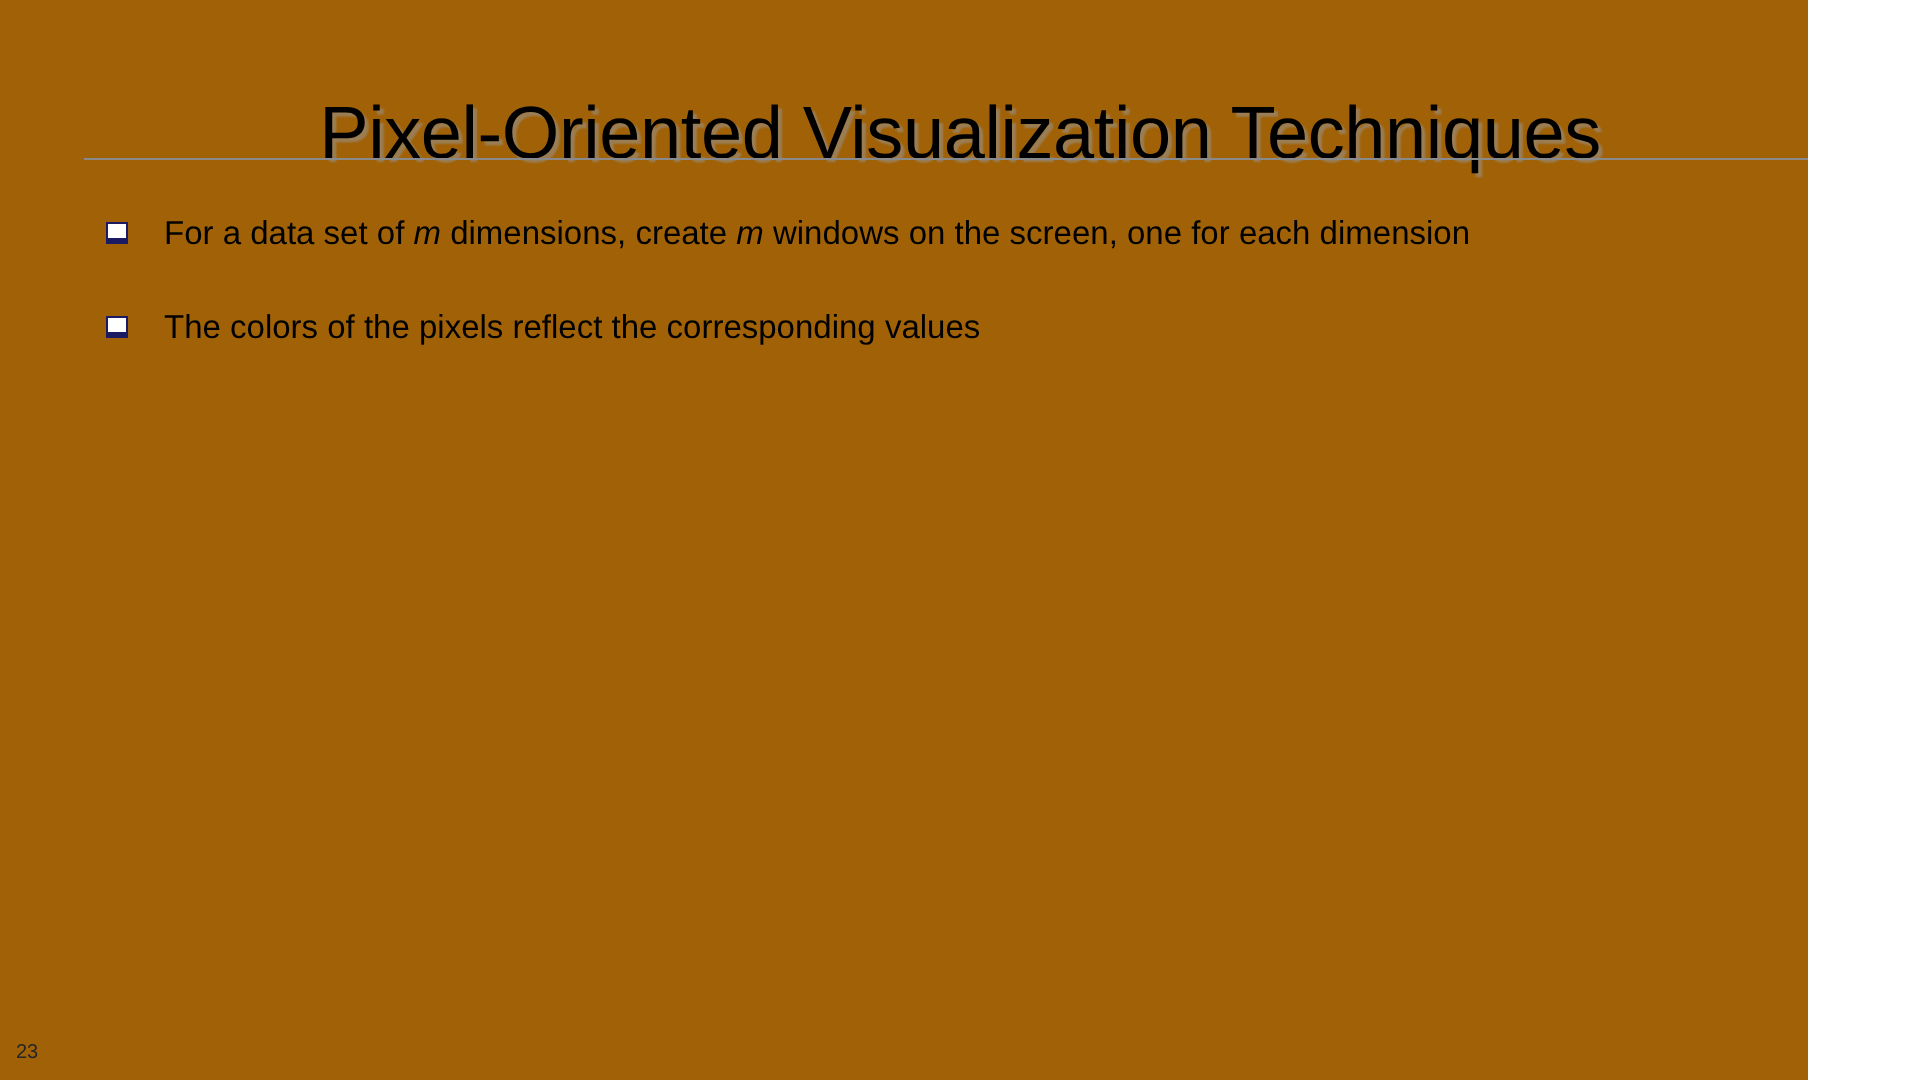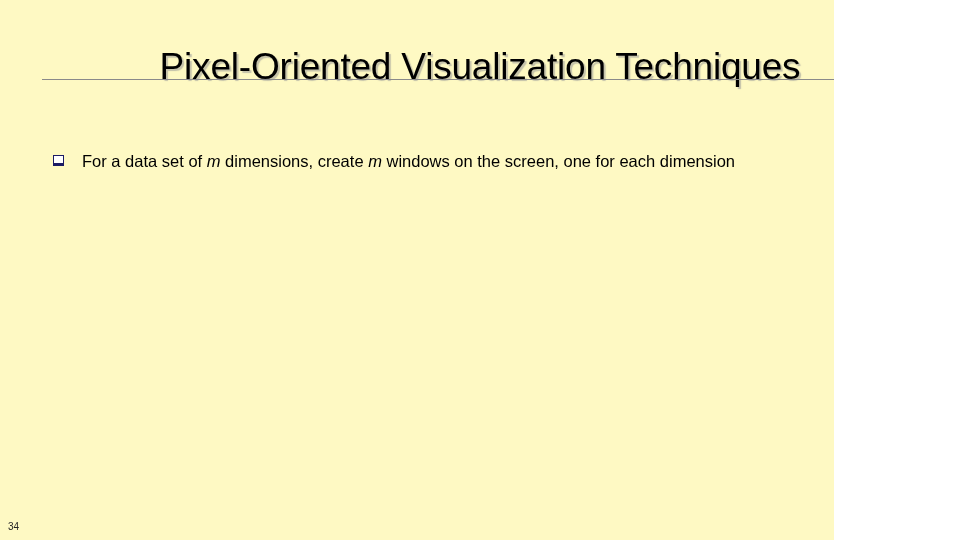--- a/index.html
+++ b/index.html
@@ -8,23 +8,23 @@
     padding: 0;
     background: #ffffff;
   }
   body {
     font-family: "Liberation Sans", sans-serif;
     color: #000000;
   }
 
   .slide {
     position: relative;
-    width: 834px;
+    width: 904px;
     height: 540px;
-    background: #fef9c3;
+    background: #a16207;
     overflow: hidden;
   }
 
   
   .slide-title {
     position: absolute;
     left: 40px;
     top: 22px;
     width: 880px;
     text-align: center;
@@ -56,21 +56,20 @@
   }
 
   .bullet-row {
     position: relative;
     display: block;
     padding-left: 32px;
     margin-bottom: 17px;
     font-size: 16.5px;
     line-height: 30px;
     color: #000000;
-    margin-top: 44px;
   }
 
   .bullet-row:last-child {
     margin-bottom: 0;
   }
 
   .bullet-marker {
     position: absolute;
     left: 3px;
     top: 9px;
@@ -121,25 +120,29 @@
   <div class="title-rule"></div>
 
   <div class="body-block">
 
     <div class="bullet-row">
       <span class="bullet-marker"></span>
       <span class="bullet-text"><span>For a data set of </span><i>m</i><span> dimensions, create </span><i>m</i><span> windows on the screen, one for each dimension</span></span>
     </div>
 
 
+    <div class="bullet-row">
+      <span class="bullet-marker"></span>
+      <span class="bullet-text"><span>The colors of the pixels reflect the corresponding values</span></span>
+    </div>
 
   </div>
 
   <div class="figures">
     
     
     
     
   </div>
 
-  <div class="page-number">34</div>
+  <div class="page-number">23</div>
 
 </div>
 
 </body></html>

